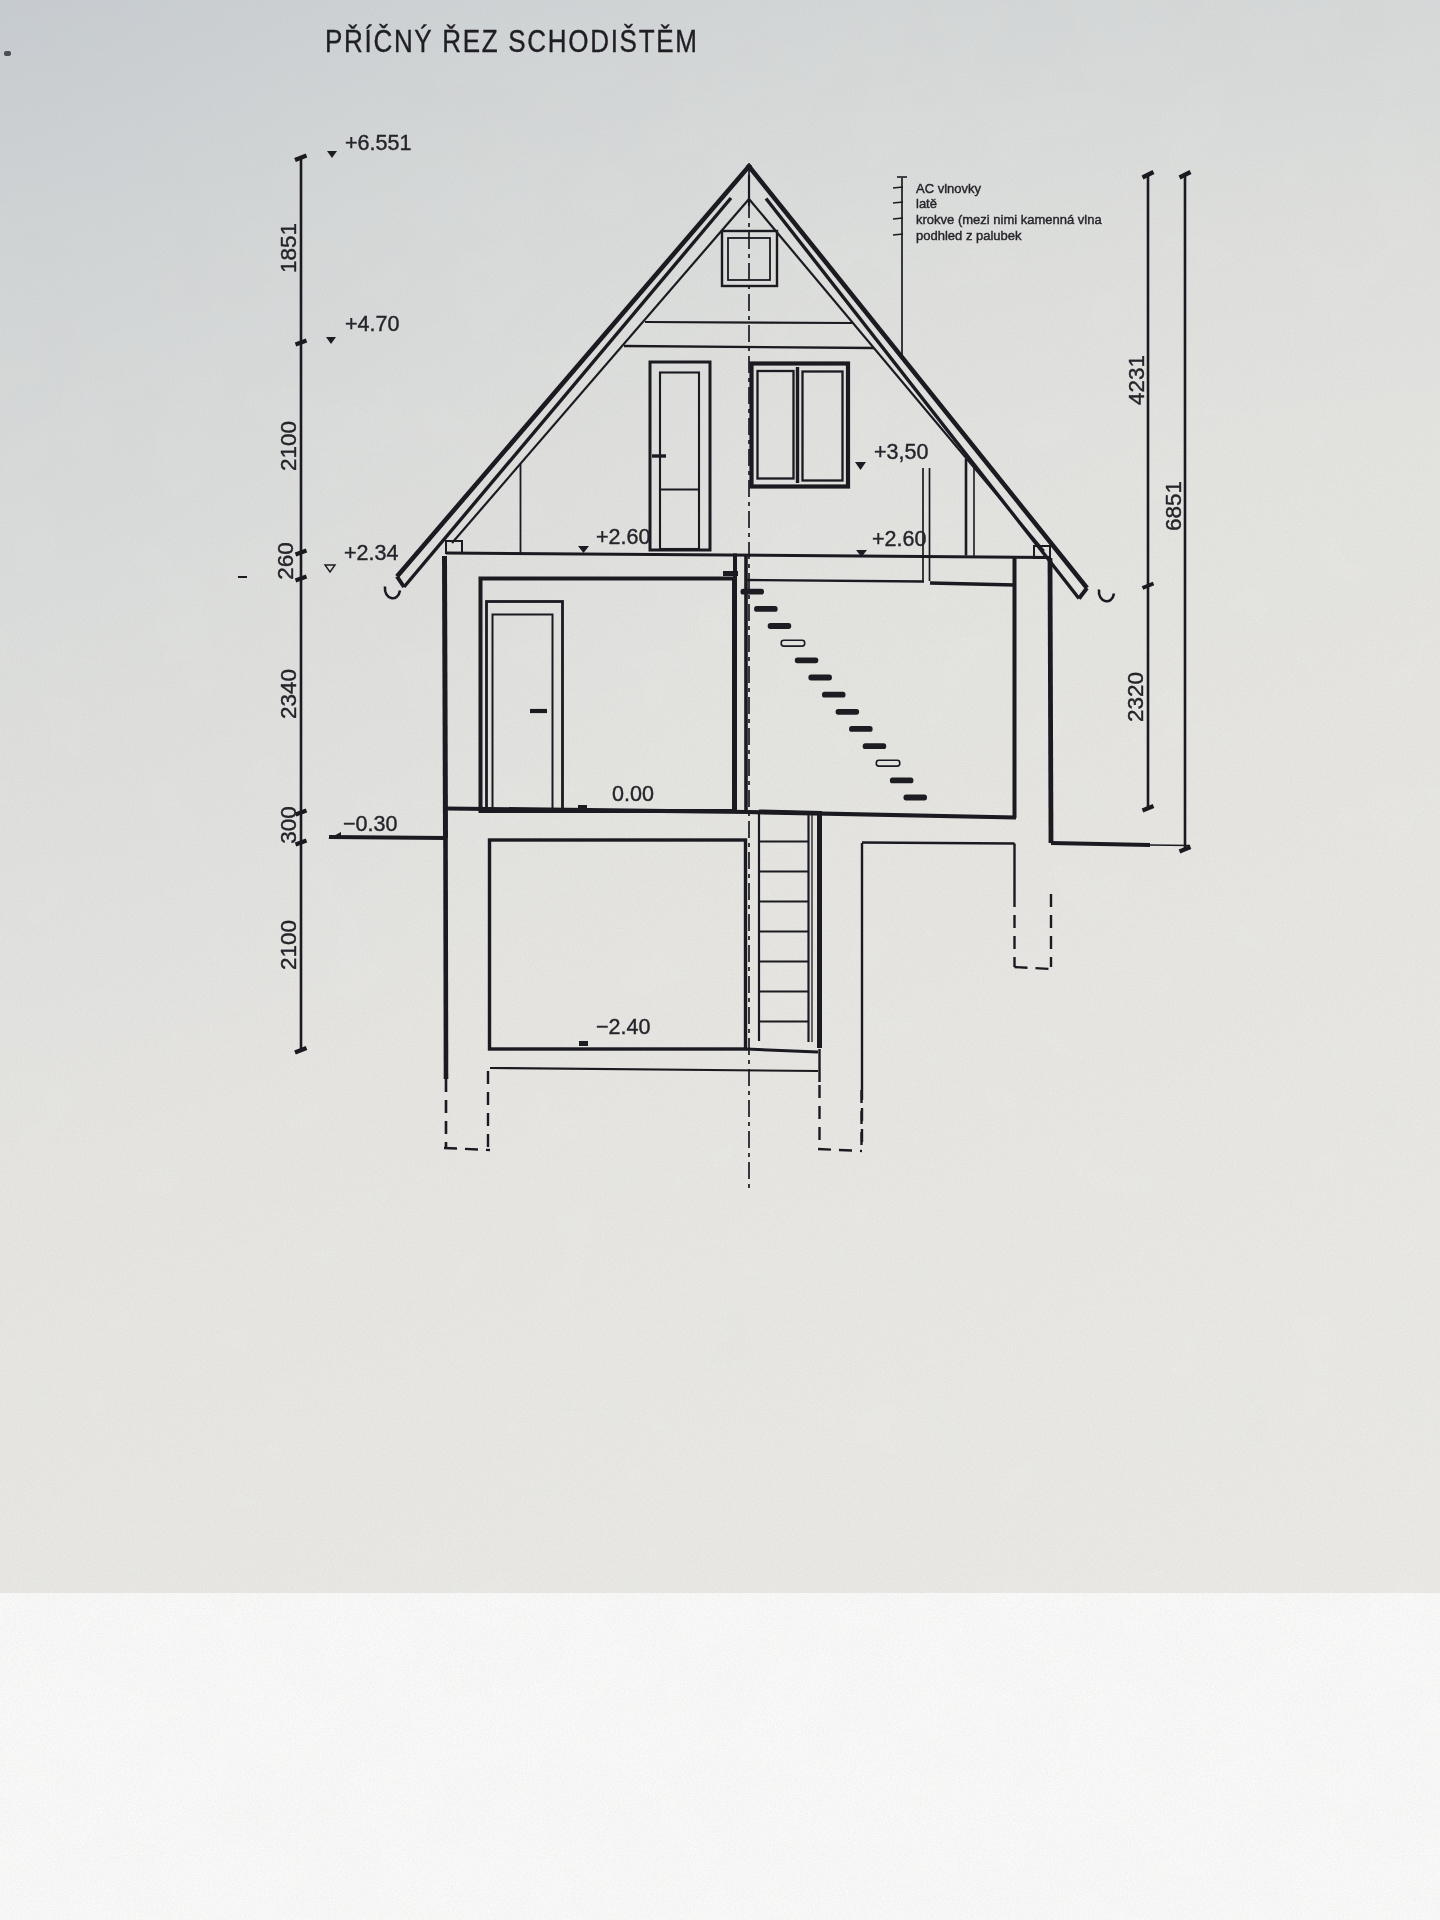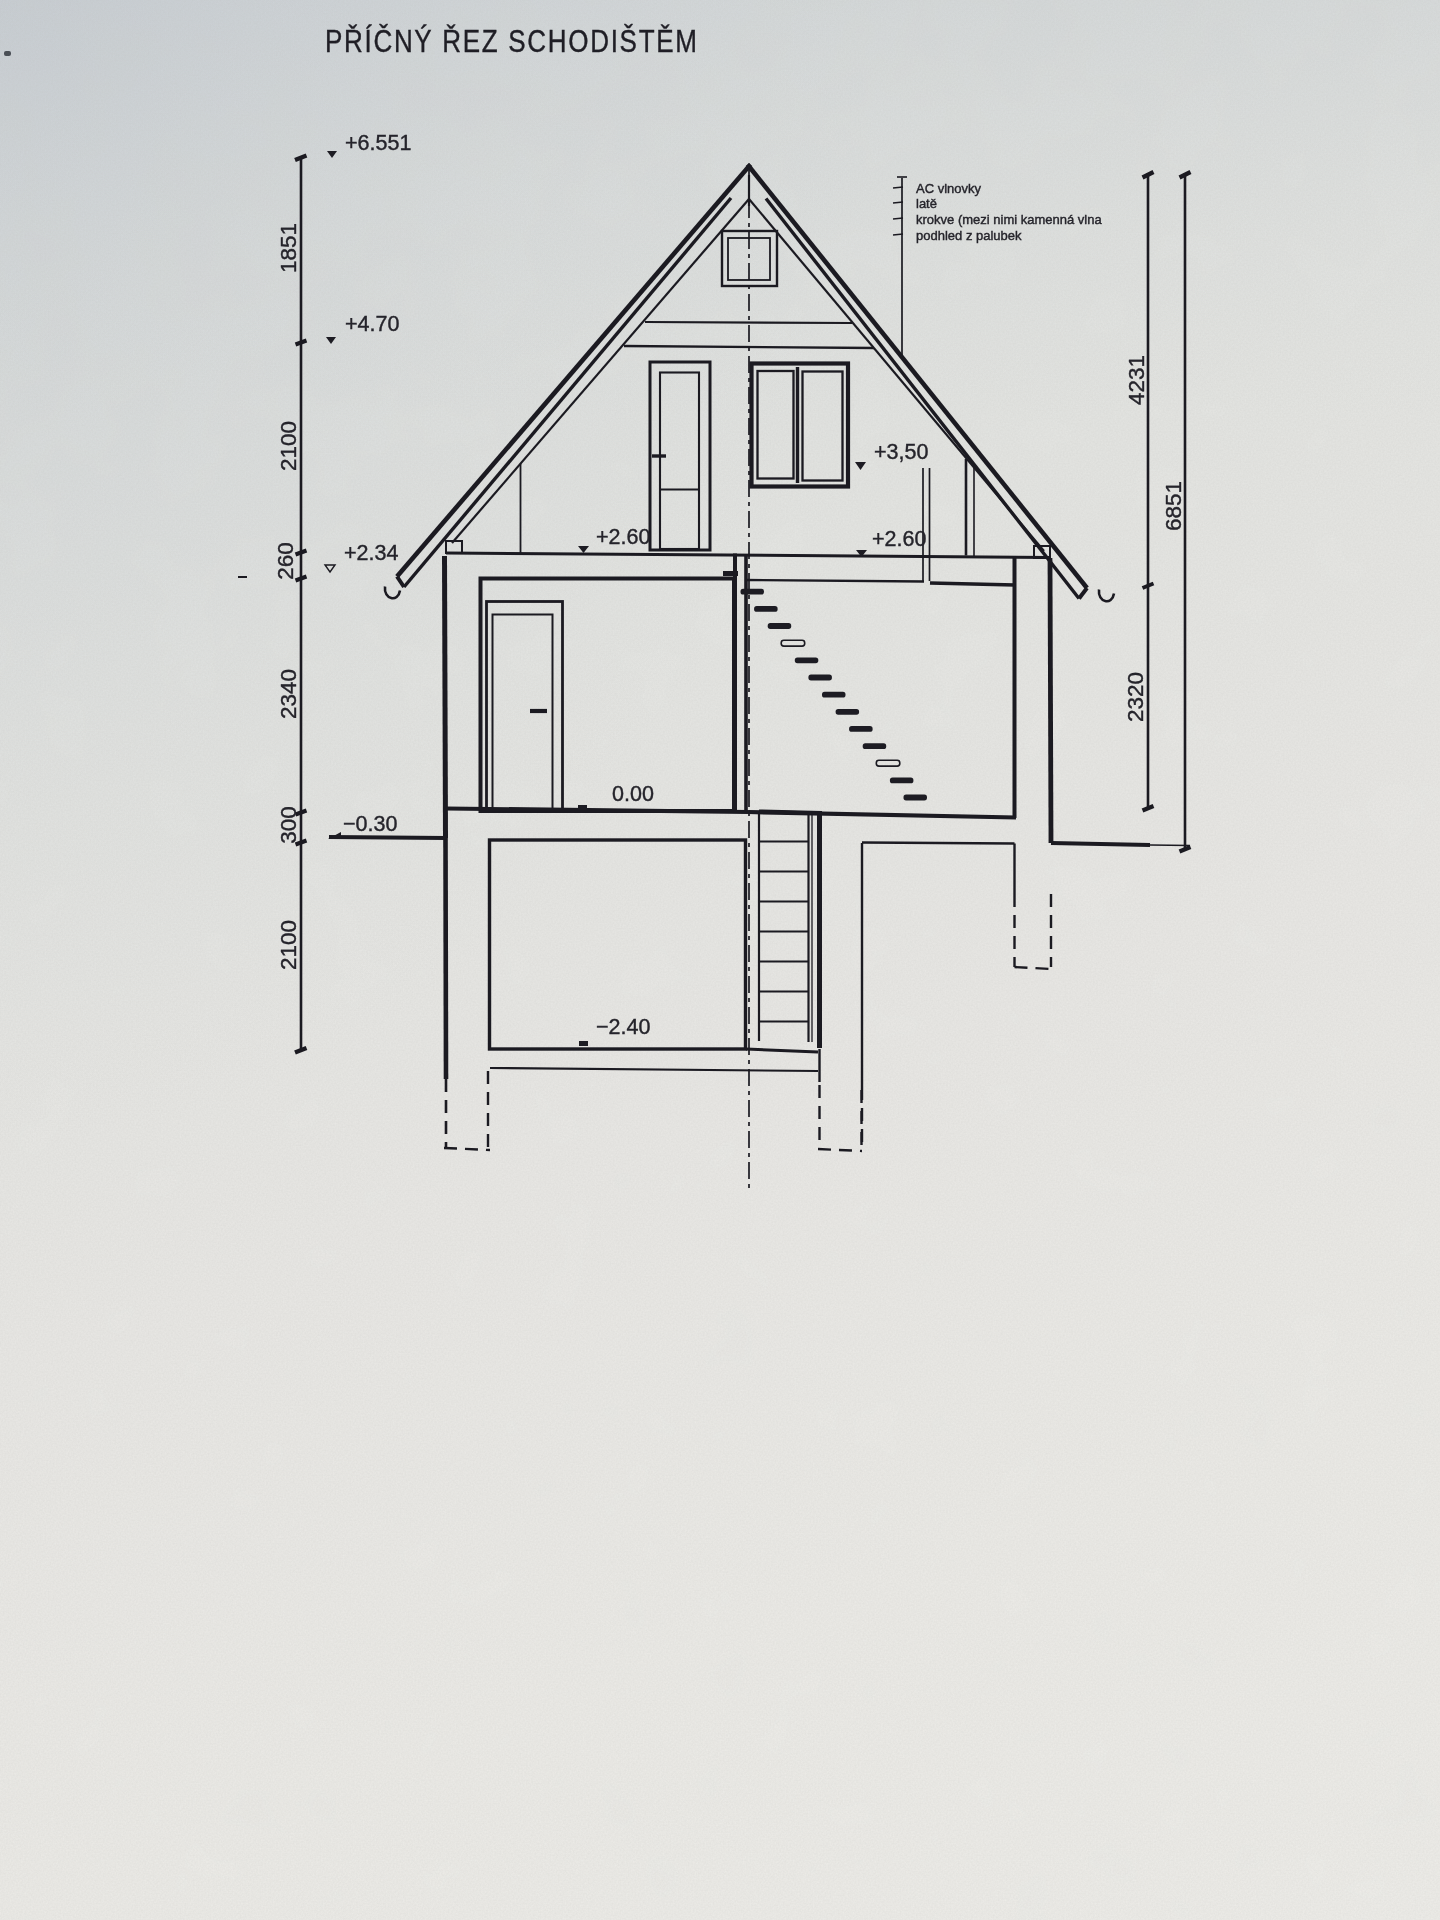--- a/index.html
+++ b/index.html
@@ -1,17 +1,17 @@
 <!DOCTYPE html>
 <html><head>
 <meta charset="utf-8">
 <style>
   html,body{margin:0;padding:0;}
   body{width:1440px;height:1920px;overflow:hidden;font-family:"Liberation Sans", sans-serif;}
-  .page{position:relative;width:1440px;height:1920px;
+  .page{position:relative;width:1440px;height:1593px;
     background:linear-gradient(160deg,#d5d9dc 0%,#dde0df 14%,#e5e6e3 34%,#eae9e6 56%,#edece8 78%,#efeeea 100%);}
   svg{position:absolute;left:0;top:0;}
 </style>
 </head>
 <body>
 <div class="page">
 <svg width="1440" height="1920" viewBox="0 0 1440 1920">
 <defs>
   <filter id="grain" x="0" y="0" width="100%" height="100%">
     <feTurbulence type="fractalNoise" baseFrequency="0.6" numOctaves="2" stitchTiles="stitch"></feTurbulence>

